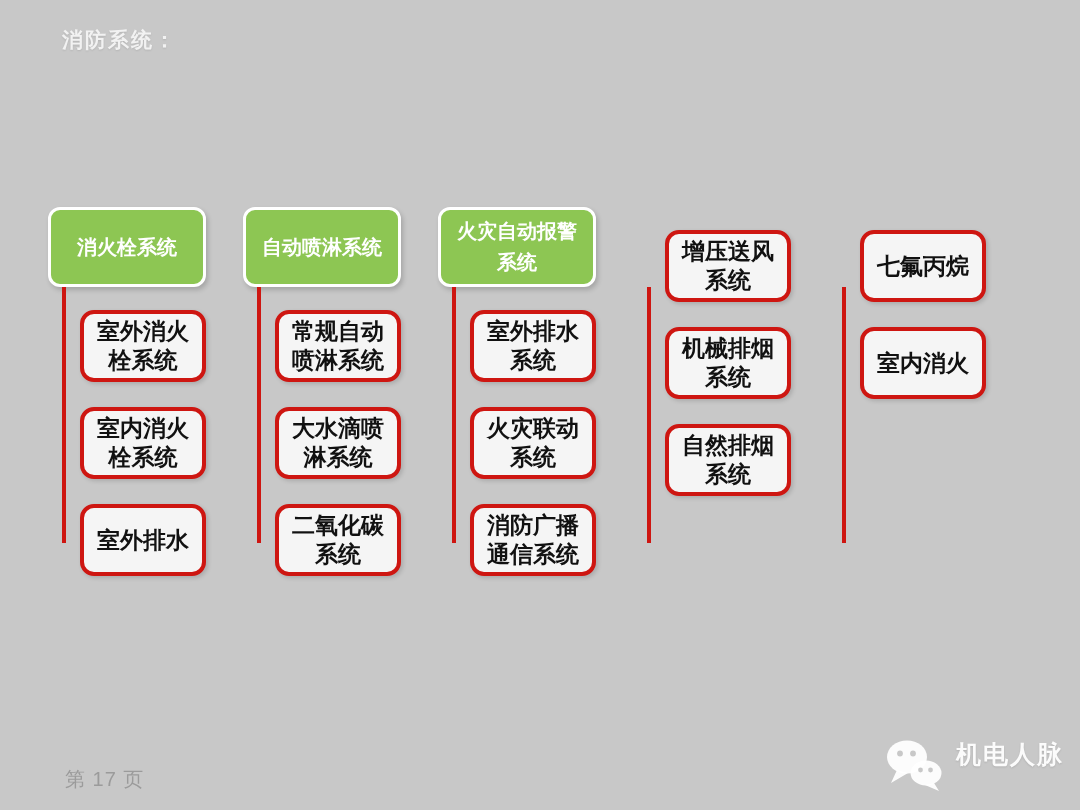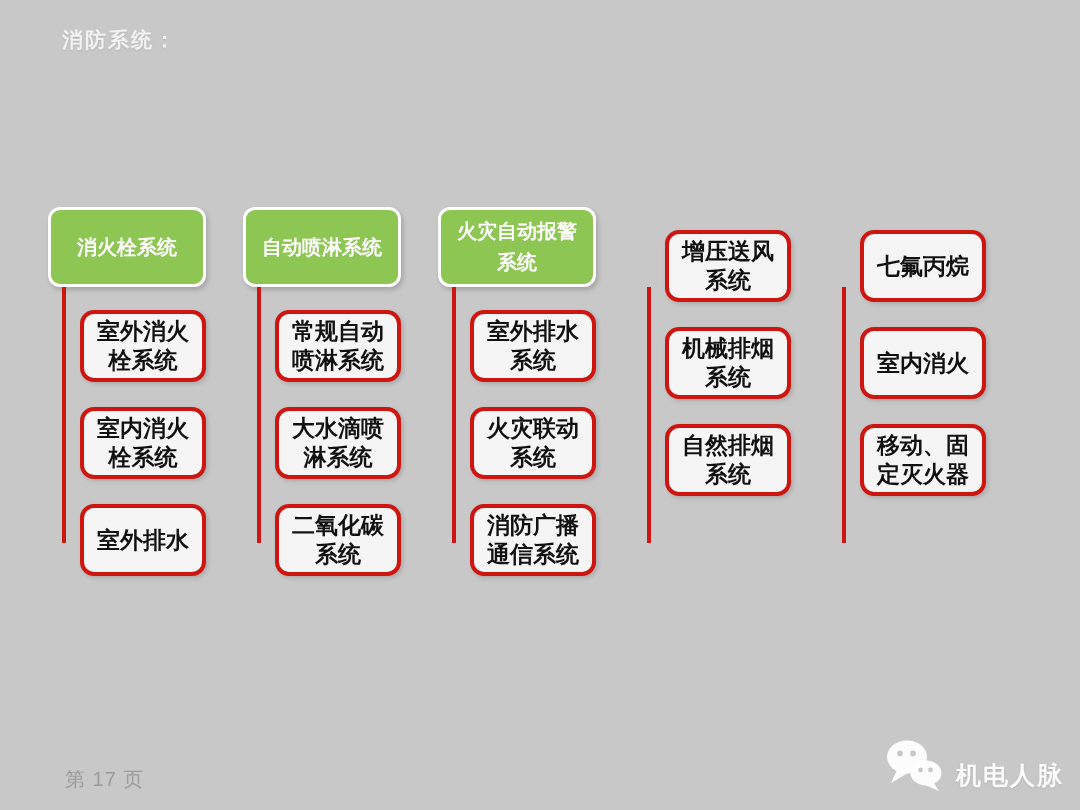--- a/index.html
+++ b/index.html
@@ -42,21 +42,21 @@
     box-shadow:2px 2px 4px rgba(0,0,0,0.15);
   }
   .child-box.first{margin-top:23px;}
   .child-box + .child-box{margin-top:25px;}
   .page-label{
     position:absolute;left:65px;top:766px;
     font-size:20px;color:#9B9B9B;letter-spacing:1px;
   }
   .brand{
     position:absolute;left:884px;top:738px;
-    display:flex;align-items:flex-end;gap:10px;
+    display:flex;align-items:flex-start;gap:10px;
   }
   .brand-name{
     font-size:25px;font-weight:bold;color:rgba(255,255,255,0.95);
     letter-spacing:2px;
     text-shadow:0 1px 2px rgba(0,0,0,0.12);
   }
   .wechat-icon svg{display:block;}
 </style>
 </head>
 <body>
@@ -105,22 +105,20 @@
     <div class="child-box">机械排烟
 系统</div>
     <div class="child-box">自然排烟
 系统</div>
   </div>
 
   <div class="column">
     <div class="vline"></div>
     <div class="child-box first">七氟丙烷</div>
     <div class="child-box">室内消火</div>
-    <div class="child-box">移动、固
-定灭火器</div>
   </div>
 
 </div>
 
 <div class="page-label">第 17 页</div>
 
 <div class="brand">
   <span class="wechat-icon">
     <svg width="62" height="54" viewBox="0 0 62 54">
       <g fill="rgba(255,255,255,0.95)">

